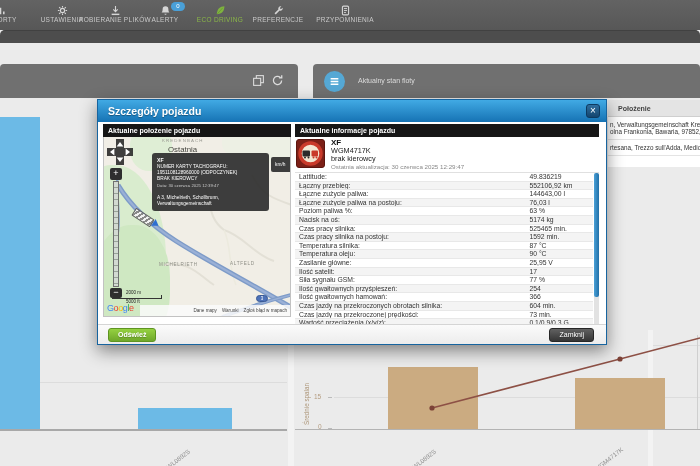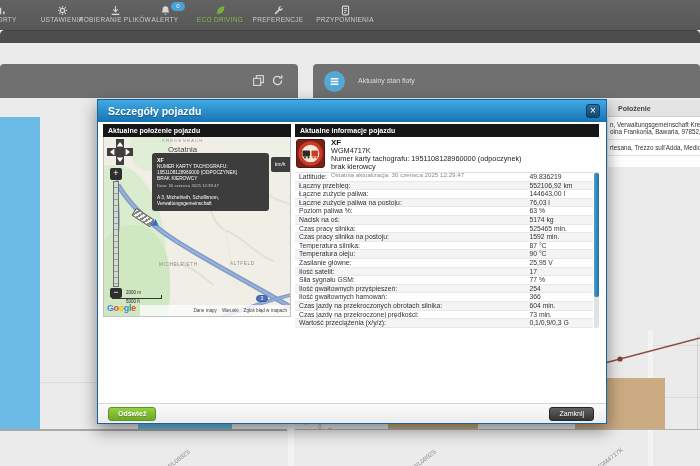--- a/index.html
+++ b/index.html
@@ -42,21 +42,21 @@
   .gridline{position:absolute;height:1px;background:#dcdcdc;z-index:1}
   .axisline{position:absolute;height:2px;background:#a8a8a8;z-index:1}
   .xlab{position:absolute;font-size:6.3px;color:#8f8f8f;white-space:nowrap;transform:rotate(-38deg);transform-origin:right center;text-align:right;z-index:1}
   .ylab-rot{position:absolute;left:303px;top:425px;width:90px;font-size:6.3px;color:#ad9679;transform:rotate(-90deg);transform-origin:left top;white-space:nowrap;z-index:1}
   .ytick{position:absolute;font-size:6.5px;color:#b49c80;z-index:1}
   .ytickdash{position:absolute;width:4px;height:1px;background:#bbb;z-index:1}
   .vdivider{position:absolute;background:#f3f3f3;z-index:1}
   .lineplot{position:absolute;left:0;top:0;z-index:1}
 
   
-  .modal{position:absolute;left:97px;top:99px;width:510px;height:325px;background:#d946ef;border:1px solid #17649f;box-shadow:0 6px 16px rgba(0,0,0,.45);z-index:10}
+  .modal{position:absolute;left:97px;top:99px;width:510px;height:246px;background:#d946ef;border:1px solid #17649f;box-shadow:0 6px 16px rgba(0,0,0,.45);z-index:10}
   .modal-title{position:absolute;left:0;top:0;right:0;height:22px;background:linear-gradient(#41aae4,#1673b4);color:#fff;font-size:10.5px;font-weight:bold;line-height:22px;padding-left:10px;text-shadow:0 1px 1px rgba(0,0,0,.35)}
   .modal-close{position:absolute;right:6px;top:4px;width:14px;height:14px;background:linear-gradient(#2f6e9e,#14456e);border:1px solid #0d3a60;border-radius:3px;color:#fff;font-size:10px;line-height:11px;text-align:center;cursor:pointer}
   .modal-body{position:absolute;left:0;top:22px;right:0;bottom:20px;background:#fff}
   .sec-head{height:13px;background:#161616;color:#fff;font-size:7px;font-weight:bold;line-height:13px;padding-left:5px}
   .col-left{position:absolute;left:5px;top:2px;width:188px}
   .col-right{position:absolute;left:197px;top:2px;right:7px}
 
   
   .map{position:relative;width:188px;height:180px;background:#f1eee6;overflow:hidden;border:1px solid #c2c2c2;border-top:none}
   .gblob{position:absolute}
@@ -80,21 +80,21 @@
   .maptip{position:absolute;left:48px;top:16px;width:117px;background:rgba(47,47,47,.93);border-radius:3px;padding:4px 5px;color:#fff;z-index:5}
   .tl1{font-size:5.2px;font-weight:bold;line-height:7px}
   .tl{font-size:4.8px;line-height:6px}
   .tl-date{font-size:4.3px;color:#c9c9c9;margin-top:1px}
   .tl-addr{margin-top:6px}
   .kmh{position:absolute;left:167px;top:20px;width:30px;height:15px;background:rgba(47,47,47,.93);border-radius:2px;color:#fff;font-size:4.8px;line-height:15px;padding-left:4px;z-index:4}
   .shield{position:absolute;left:152px;top:158px;width:12px;height:7px;background:#4d72b8;border:1px solid #3a5a96;border-radius:3.5px;color:#fff;font-size:4.5px;line-height:5px;text-align:center;z-index:3}
   .scale{position:absolute;left:8px;top:153px;z-index:3;color:#222}
   .scalebar{width:50px;height:4px;border:1px solid #333;border-top:none}
   .scaletxt{font-size:4.5px;line-height:5px;padding-left:14px}
-  .glogo{position:absolute;left:3px;top:166px;font-size:9px;font-weight:bold;letter-spacing:-.4px;z-index:3}
+  .glogo{position:absolute;left:3px;top:166px;font-size:9px;font-weight:normal;letter-spacing:-.4px;z-index:3}
   .mapfoot{position:absolute;right:0;bottom:0;left:36px;height:11px;background:rgba(250,250,250,.85);font-size:4.6px;color:#444;text-align:right;line-height:11px;padding-right:3px;z-index:2;white-space:nowrap}
   .mapfoot span{margin-left:5px;cursor:pointer}
 
   
   .veh-head{position:relative;height:33px}
   .veh-ico{position:absolute;left:1px;top:2px;width:29px;height:29px;background:#7c2017;border:1px solid #5c150e;border-radius:3px}
   .veh-lines{margin-left:36px;padding-top:1px;color:#222}
   .v1{font-size:8px;font-weight:bold;line-height:9px;color:#111}
   .v2{font-size:7.3px;line-height:8px}
   .v5{font-size:6.2px;line-height:7px;color:#888}
@@ -310,21 +310,20 @@
               <rect x="14.5" y="10.5" width="6.5" height="6" rx="1" fill="#c93a2a"></rect>
               <circle cx="8" cy="17.5" r="1" fill="#2b2b2b"></circle>
                 <circle cx="11.5" cy="17.5" r="1" fill="#2b2b2b"></circle>
               <circle cx="16.5" cy="17.5" r="1" fill="#c93a2a"></circle>
                 <circle cx="19.5" cy="17.5" r="1" fill="#c93a2a"></circle>
             </svg>
           </div>
           <div class="veh-lines">
             <div class="v1">XF</div>
             <div class="v2">WGM4717K</div>
-            <div class="v2">Numer karty tachografu: 1951108128960000 (odpoczynek)</div>
             <div class="v2">brak kierowcy</div>
             <div class="v5">Ostatnia aktualizacja: 30 czerwca 2025 12:29:47</div>
           </div>
         </div>
         <div class="vtable">
           <div>
 
           <div class="vrow">
               <span class="vlabel">Lattitude:</span>
               <span class="vvalue">49.836219</span>

